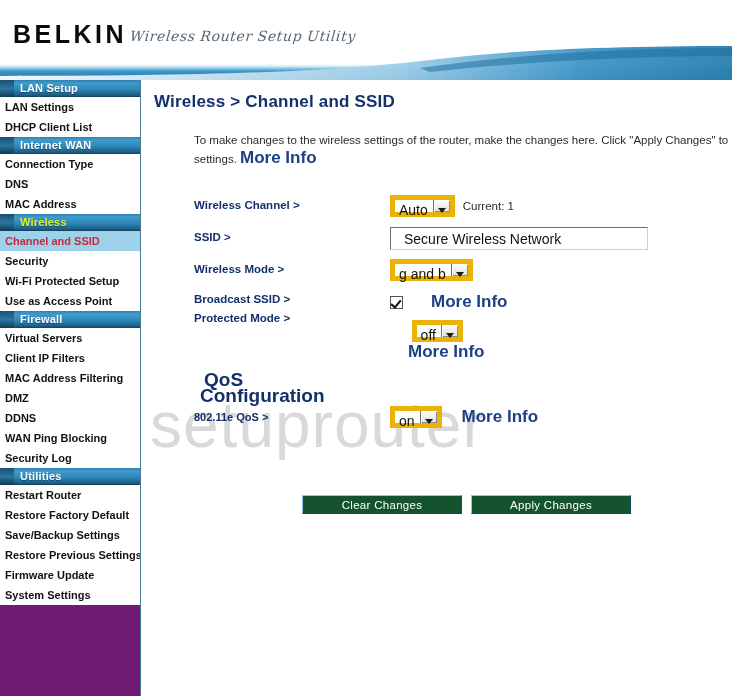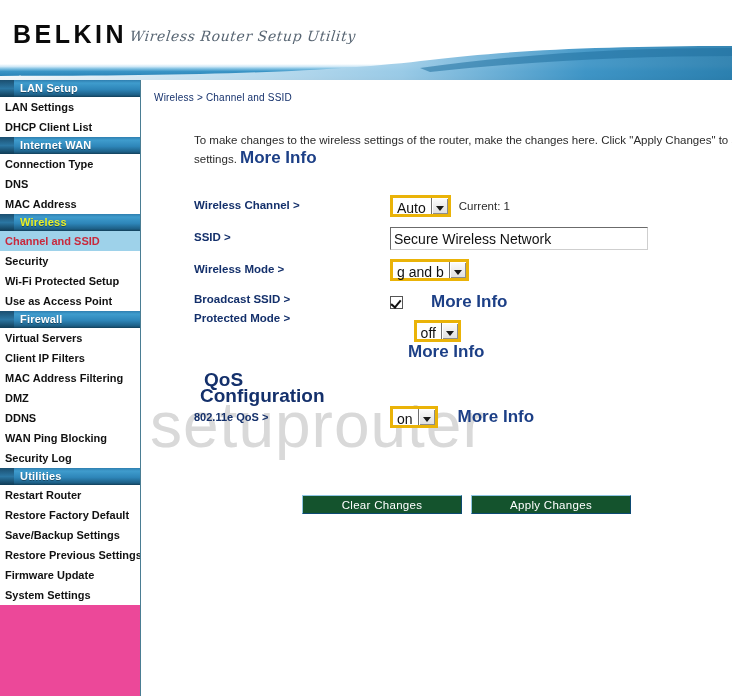--- a/index.html
+++ b/index.html
@@ -52,21 +52,21 @@
     left: 0; bottom: 0;
     width: 732px; height: 34px;
   }
 
   
   .sidebar {
     position: absolute;
     left: 0; top: 80px;
     width: 141px;
     height: 616px;
-    background: #ec4899;
+    background: #701a75;
     border-right: 1px solid #4a7d93;
     overflow: hidden;
   }
   .sec-head {
     position: relative;
     height: 17px;
     line-height: 17px;
     background: linear-gradient(to bottom,
         #2f7fb0 0%, #3f9ccd 18%, #2e86b9 55%, #1d5f86 88%, #123f59 100%);
     color: #ffffff;
@@ -106,22 +106,22 @@
     left: 142px; top: 80px;
     width: 590px;
     height: 616px;
     background: #ffffff;
     overflow: hidden;
   }
 
   .page-title {
     position: absolute;
     left: 12px; top: 12px;
-    font-size: 10px;
-    font-weight: normal;
+    font-size: 17px;
+    font-weight: bold;
     color: #14306b;
     letter-spacing: 0.2px;
     white-space: nowrap;
   }
 
   .page-desc {
     position: absolute;
     left: 52px; top: 52px;
     width: 600px;
     font-size: 11.5px;
@@ -162,21 +162,21 @@
     display: flex;
     align-items: center;
     white-space: nowrap;
   }
 
   
   .sel {
     display: inline-flex;
     align-items: stretch;
     background: #ffffff;
-    border: 3px solid #eab308;
+    border: 5px solid #eab308;
     height: 22px;
     font-size: 14px;
     color: #111;
   }
   .sel .sel-val {
     padding: 0 5px 0 4px;
     line-height: 20px;
     white-space: nowrap;
   }
   .sel .sel-btn {
@@ -198,21 +198,21 @@
   .txt {
     width: 258px;
     height: 23px;
     background: #ffffff;
     border-top: 1px solid #6b6b6b;
     border-left: 1px solid #6b6b6b;
     border-right: 1px solid #cfcfcf;
     border-bottom: 1px solid #cfcfcf;
     font-size: 14px;
     color: #111;
-    padding: 0 3px;
+    padding: 0 13px;
     font-family: "Liberation Sans", sans-serif;
   }
 
   .cbox {
     width: 13px; height: 13px;
     border: 1px solid #555;
     background: #fff;
     position: relative;
     display: inline-block;
   }

